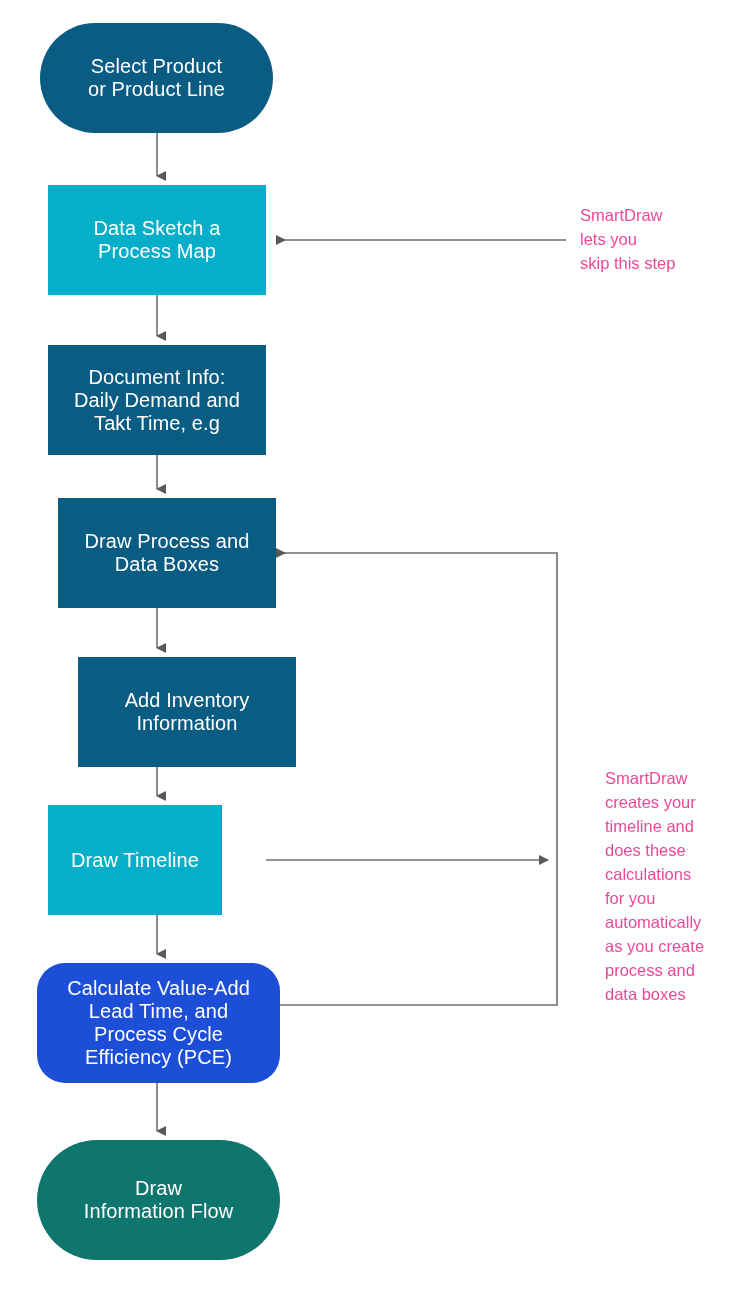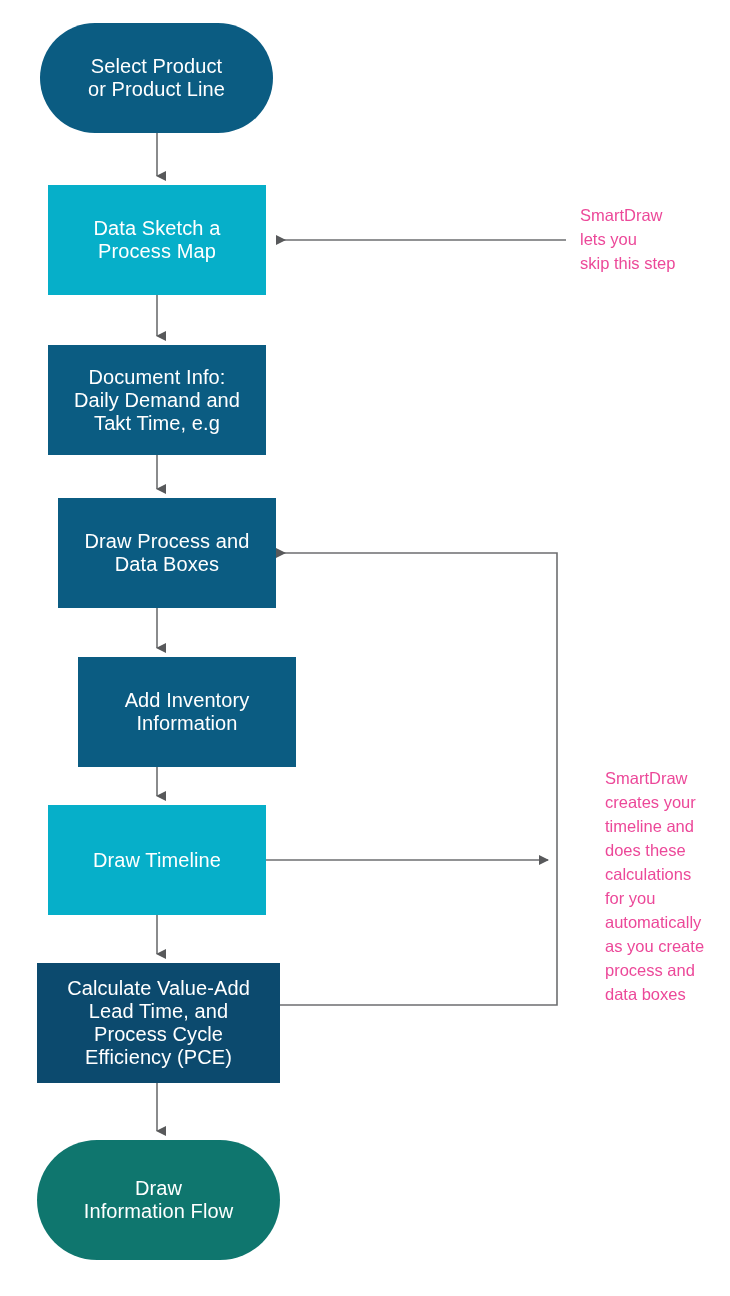--- a/index.html
+++ b/index.html
@@ -103,23 +103,23 @@
   <div class="node" style="left:48px; top:345px; width:218px; height:110px; background:#0B5C82;">Document Info:
 Daily Demand and
 Takt Time, e.g</div>
 
   <div class="node" style="left:48px; top:498px; width:218px; height:110px; background:#0B5C82;margin-left:10px;">Draw Process and
 Data Boxes</div>
 
   <div class="node" style="left:48px; top:657px; width:218px; height:110px; background:#0B5C82;margin-left:30px;">Add Inventory
 Information</div>
 
-  <div class="node" style="left:48px; top:805px; width:218px; height:110px; background:#06AFC9;">Draw Timeline</div>
+  <div class="node" style="left:48px; top:805px; width:174px; height:110px; background:#06AFC9;">Draw Timeline</div>
 
-  <div class="node" style="left:37px; top:963px; width:243px; height:120px; background:#0c4a6e;">Calculate Value-Add
+  <div class="node" style="left:37px; top:963px; width:243px; height:120px; background:#1d4ed8;border-radius:28px;">Calculate Value-Add
 Lead Time, and
 Process Cycle
 Efficiency (PCE)</div>
 
   <div class="node terminator" style="left:37px; top:1140px; width:243px; height:120px; background:#0f766e;">Draw
 Information Flow</div>
 
   <div class="note" style="left:580px; top:203px; width:150px;">SmartDraw
 lets you
 skip this step</div>

